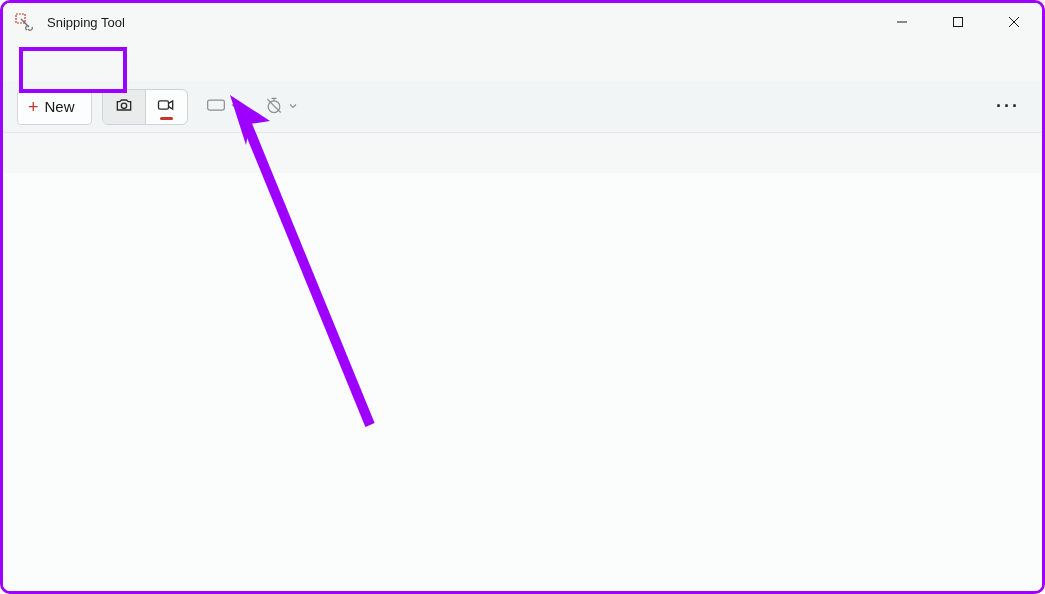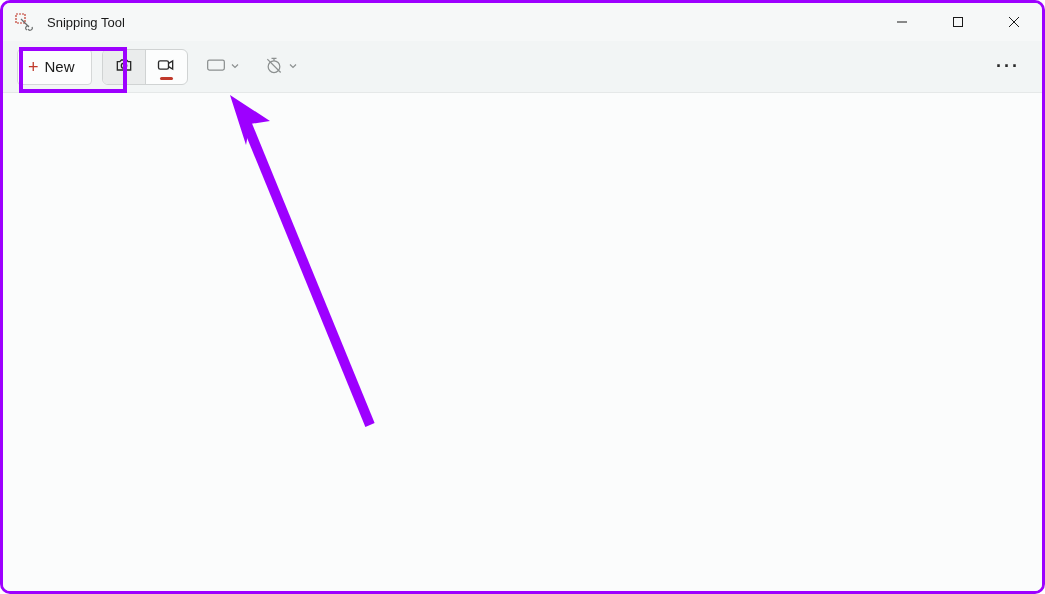--- a/index.html
+++ b/index.html
@@ -19,20 +19,21 @@
     
     .window {
       width: 100%;
       height: 100%;
       border: 3px solid #9d00ff;
       border-radius: 10px;
       background: #f6f8f8;
       display: flex;
       flex-direction: column;
       overflow: hidden;
+      gap: 40px;
     }
     
     .titlebar {
       height: 38px;
       display: flex;
       align-items: center;
       padding-left: 12px;
       background: #f6f8f8;
     }
     

